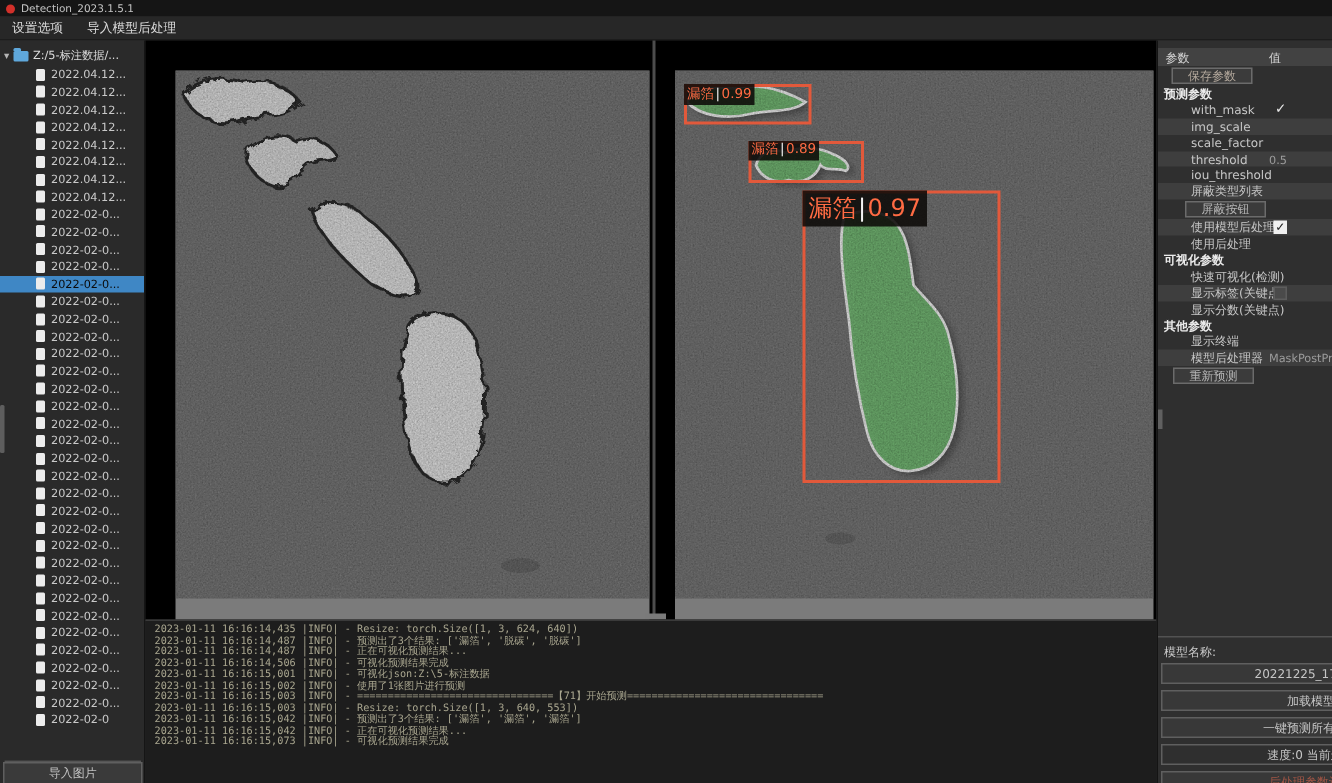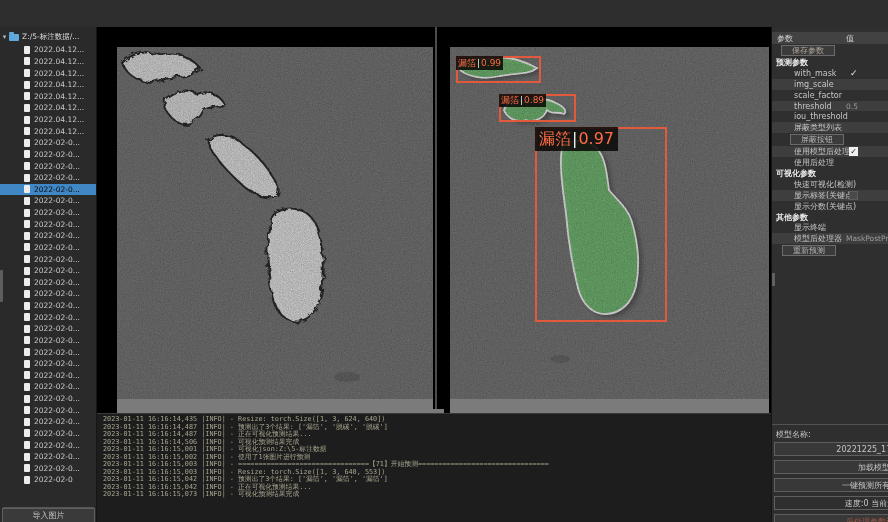--- a/index.html
+++ b/index.html
@@ -84,21 +84,29 @@
   #load-model-btn{top:433px;}
   #predict-all-btn{top:451px;}
   #speed-bar{top:469px;background:#2f2f2f;}
   #postprocess-btn{top:487px;color:#a05545;}
 </style>
 </head>
 <body>
 
 <div id="app">
 
-
+  <div id="titlebar">
+    <span id="app-icon"></span>
+    <span id="title-text">Detection_2023.1.5.1</span>
+  </div>
+
+  <div id="menubar">
+    <span class="menu-item">设置选项</span>
+    <span class="menu-item">导入模型后处理</span>
+  </div>
 
   <div id="sidebar">
     <div id="tree-root">
       <span class="tree-arrow">▾</span>
       <span class="folder-icon"></span>
       <span class="root-label">Z:/5-标注数据/...</span>
     </div>
     <div id="tree-items">
 
     <div class="tree-row">

